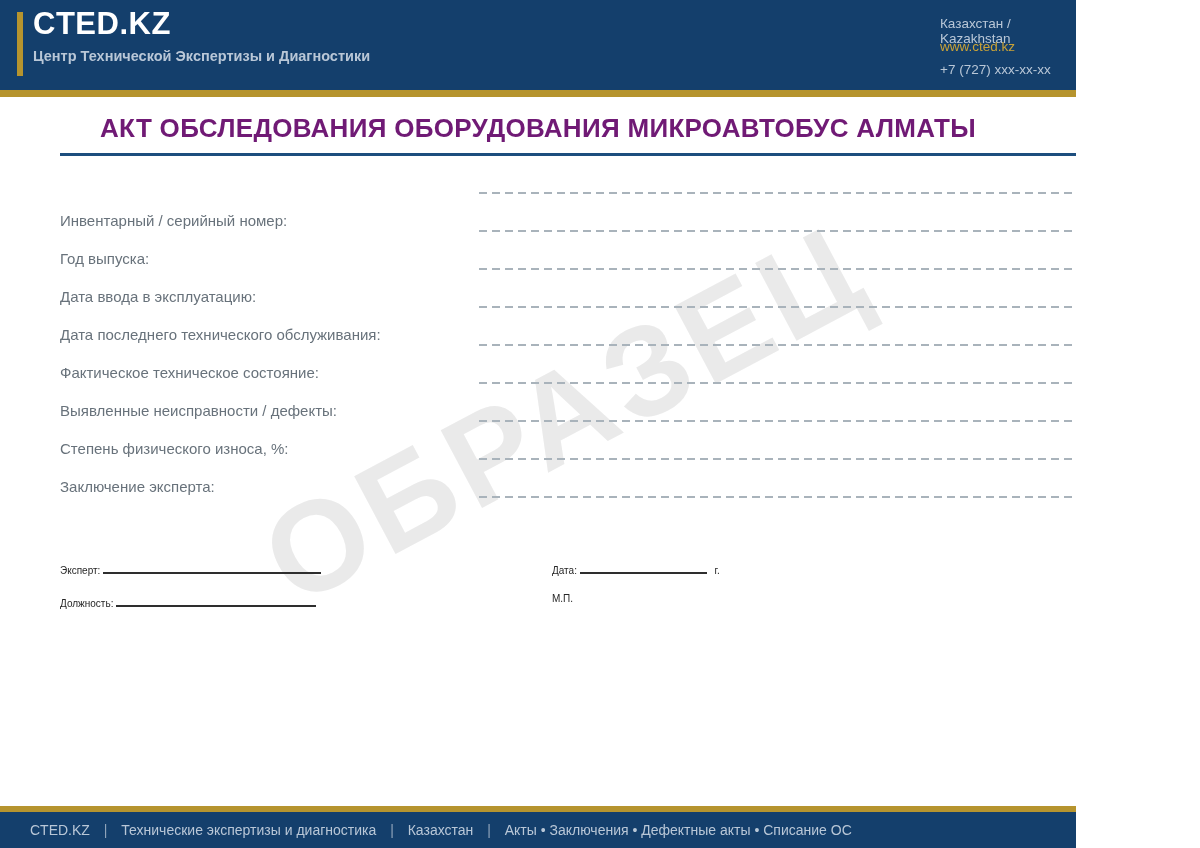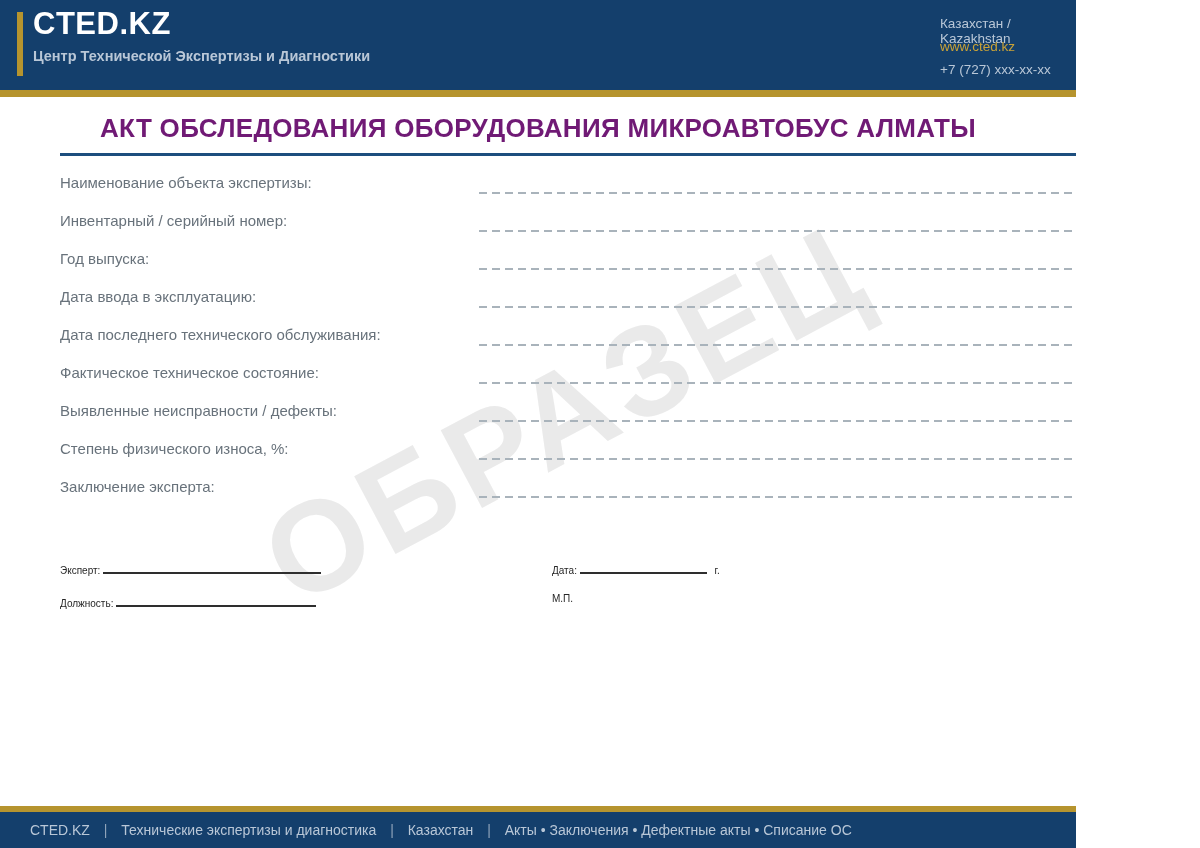--- a/index.html
+++ b/index.html
@@ -69,21 +69,20 @@
   </div>
   <div class="gold-band-top"></div>
 
   <div class="watermark">ОБРАЗЕЦ</div>
 
   <div class="doc-title">АКТ ОБСЛЕДОВАНИЯ ОБОРУДОВАНИЯ МИКРОАВТОБУС АЛМАТЫ</div>
   <div class="title-rule"></div>
 
   <div class="form">
     <div class="field-row">
-      <span class="field-label">Наименование объекта экспертизы:</span>
       <span class="field-line"></span>
     </div>
     <div class="field-row">
       <span class="field-label">Инвентарный / серийный номер:</span>
       <span class="field-line"></span>
     </div>
     <div class="field-row">
       <span class="field-label">Год выпуска:</span>
       <span class="field-line"></span>
     </div>

